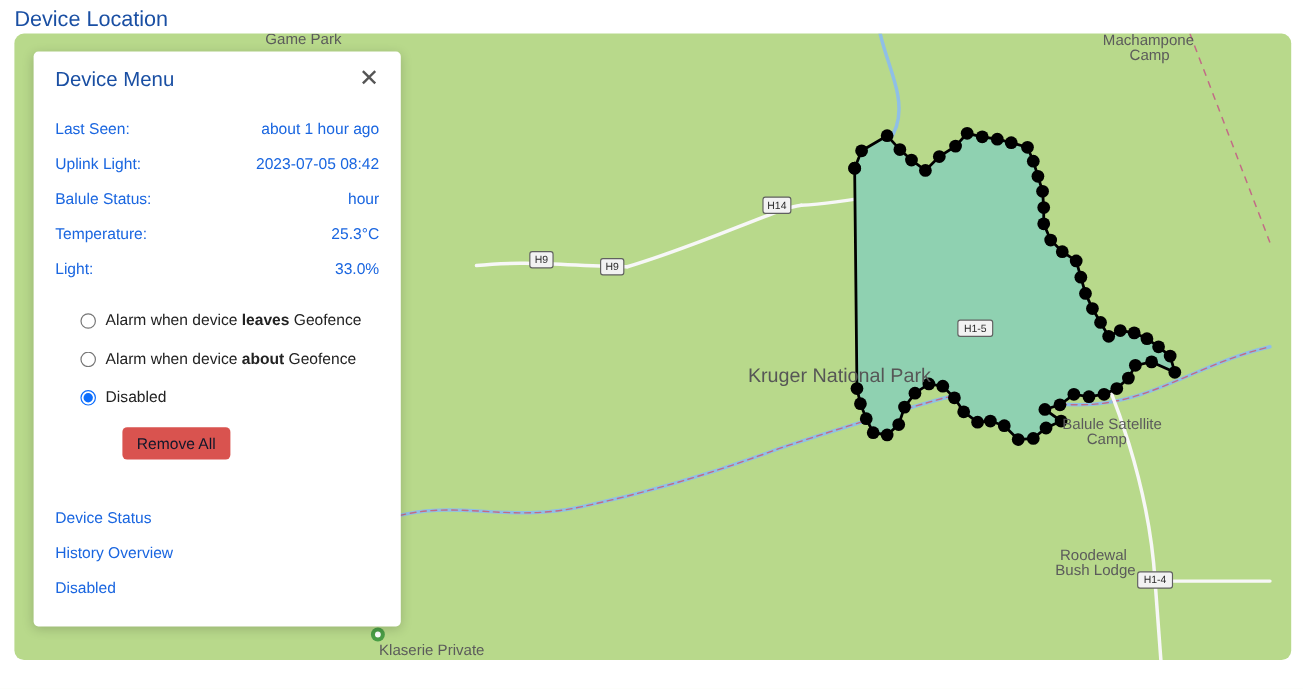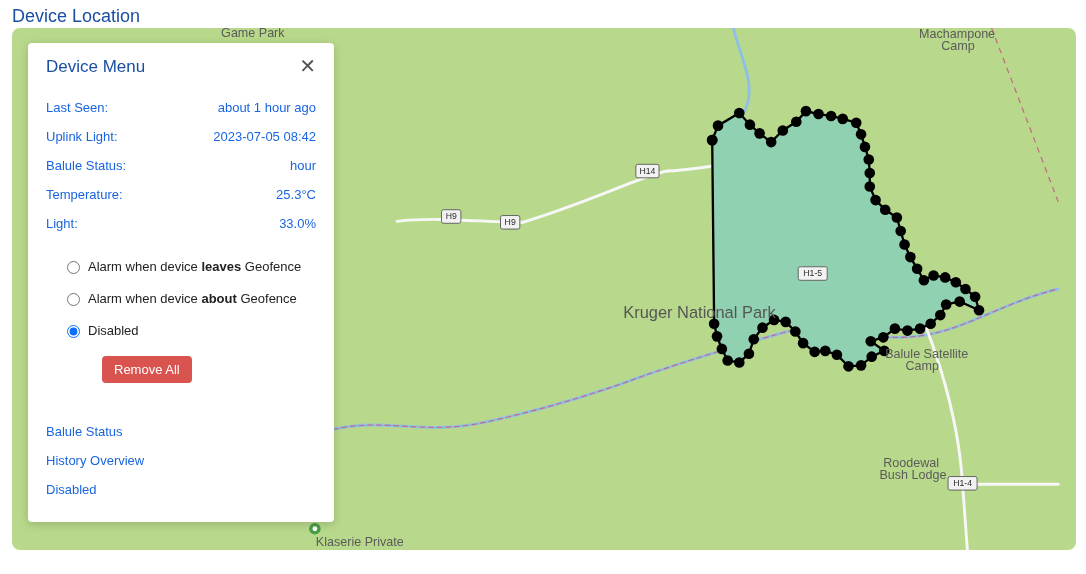--- a/index.html
+++ b/index.html
@@ -157,21 +157,21 @@
   .alarm-row input[type=radio] {
     margin-right: 8px;
     accent-color: #0d6efd;
     width: 13px;
     height: 13px;
   }
   .btn-remove {
     display: inline-block;
     margin: 10px 0 0 56px;
     background: #d9534f;
-    color: #ffffff;
+    color: #0f172a;
     font-size: 13px;
     padding: 6px 12px;
     border: none;
     border-radius: 4px;
     cursor: pointer;
   }
   .links {
     margin-top: 34px;
     font-size: 13px;
   }
@@ -345,19 +345,19 @@
         </label>
         <label class="alarm-row">
           <input type="radio" name="alarm" checked="" style="">
           <span>Disabled</span>
         </label>
 
         <button class="btn-remove">Remove All</button>
       </div>
 
       <div class="links">
-        <div class="lnk">Balule Status</div>
+        <div class="lnk">Device Status</div>
         <div class="lnk">History Overview</div>
         <div class="lnk">Disabled</div>
       </div>
     </div>
   </div>
 </div>
 
 </body></html>

